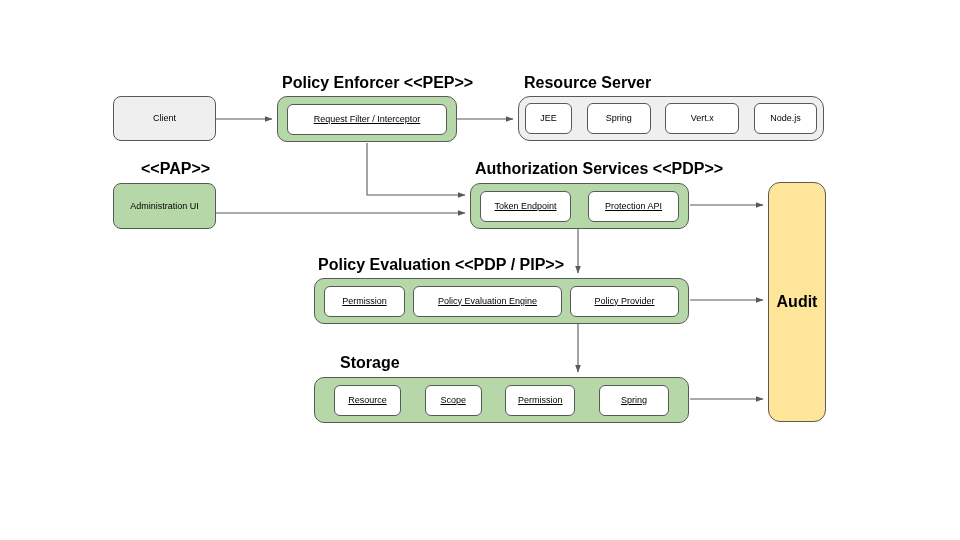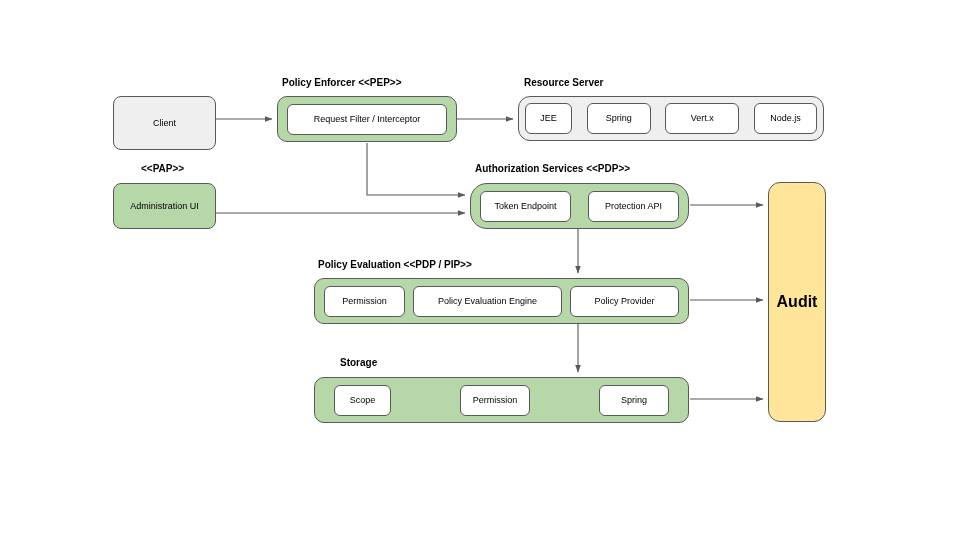--- a/index.html
+++ b/index.html
@@ -1,32 +1,32 @@
 <!DOCTYPE html>
 <html style="--green: #b6d7a8; --gray: #efefef; --yellow: #ffe599; --border: #595959; --arrow: #595959;"><head>
 <meta charset="utf-8">
 <style>
   html,body{margin:0;padding:0;background:#fff;}
   #canvas{
     position:relative;width:960px;height:540px;background:#fff;overflow:hidden;
     font-family:"Liberation Sans",sans-serif;color:#000;
   }
   .label{
-    position:absolute;font-size:10px;font-weight:bold;line-height:12px;white-space:nowrap;
+    position:absolute;font-size:16px;font-weight:bold;line-height:12px;white-space:nowrap;
   }
   .node{
     position:absolute;box-sizing:border-box;border:1.3px solid var(--border);
     display:flex;align-items:center;justify-content:center;
     font-size:9px;line-height:11px;text-align:center;
   }
   .simple{background:var(--gray);border-radius:8px;}
   .green{background:var(--green);}
   .container{position:absolute;box-sizing:border-box;border:1.3px solid var(--border);
     border-radius:10px;display:flex;align-items:center;}
-  .container.green-c{background:var(--green);}
+  .container.green-c{background:var(--green);text-decoration:underline;}
   .container.gray-c{background:var(--gray);border-radius:12px;}
   .inner{
     box-sizing:border-box;background:#fff;border:1.2px solid var(--border);border-radius:6px;
     height:31px;display:flex;align-items:center;justify-content:center;
     font-size:9px;line-height:11px;text-align:center;white-space:nowrap;
   }
   .audit{
     position:absolute;box-sizing:border-box;background:var(--yellow);
     border:1.3px solid var(--border);border-radius:12px;
     display:flex;align-items:center;justify-content:center;
@@ -51,21 +51,21 @@
     <path class="edge" d="M457,119 L513,119" marker-end="url(#arw)"></path>
     <path class="edge" d="M367,143 L367,195 L465,195" marker-end="url(#arw)"></path>
     <path class="edge" d="M216,213 L465,213" marker-end="url(#arw)"></path>
     <path class="edge" d="M690,205 L763,205" marker-end="url(#arw)"></path>
     <path class="edge" d="M578,229 L578,273" marker-end="url(#arw)"></path>
     <path class="edge" d="M690,300 L763,300" marker-end="url(#arw)"></path>
     <path class="edge" d="M578,324 L578,372" marker-end="url(#arw)"></path>
     <path class="edge" d="M690,399 L763,399" marker-end="url(#arw)"></path>
   </svg>
 
-  <div class="node simple" style="left:113px;top:96px;width:103px;height:54px;">
+  <div class="node simple" style="left:113px;top:96px;width:103px;height:45px;">
     <span>Client</span>
   </div>
 
   <div class="label" style="left:282px;top:77px;">Policy Enforcer &lt;&lt;PEP&gt;&gt;</div>
   <div class="container green-c" style="left:277px;top:96px;width:180px;height:46px;padding:7px 9px;">
     <div class="inner" style="flex:1;">Request Filter / Interceptor</div>
   </div>
 
   <div class="label" style="left:524px;top:77px;">Resource Server</div>
   <div class="container gray-c" style="left:518px;top:96px;width:306px;height:45px;padding:0 6px;justify-content:space-between;">
@@ -74,34 +74,35 @@
     <div class="inner" style="width:74px;">Vert.x</div>
     <div class="inner" style="width:63px;">Node.js</div>
   </div>
 
   <div class="label" style="left:141px;top:163px;">&lt;&lt;PAP&gt;&gt;</div>
   <div class="node green" style="left:113px;top:183px;width:103px;height:46px;border-radius:8px;">
     <span>Administration UI</span>
   </div>
 
   <div class="label" style="left:475px;top:163px;">Authorization Services &lt;&lt;PDP&gt;&gt;</div>
-  <div class="container green-c" style="left:470px;top:183px;width:219px;height:46px;padding:7px 9px;gap:17px;border-radius:17px;">
+  <div class="container green-c" style="left:470px;top:183px;width:219px;height:46px;padding:7px 9px;gap:17px;">
     <div class="inner" style="flex:1;">Token Endpoint</div>
     <div class="inner" style="flex:1;">Protection API</div>
   </div>
 
   <div class="label" style="left:318px;top:259px;">Policy Evaluation &lt;&lt;PDP / PIP&gt;&gt;</div>
   <div class="container green-c" style="left:314px;top:278px;width:375px;height:46px;padding:0 9px;justify-content:space-between;">
     <div class="inner" style="width:81px;">Permission</div>
     <div class="inner" style="width:149px;">Policy Evaluation Engine</div>
     <div class="inner" style="width:109px;">Policy Provider</div>
   </div>
 
   <div class="label" style="left:340px;top:357px;">Storage</div>
   <div class="container green-c" style="left:314px;top:377px;width:375px;height:46px;padding:0 19px;justify-content:space-between;">
+    <div class="inner" style="width:67px;">Resource</div>
     <div class="inner" style="width:57px;">Scope</div>
     <div class="inner" style="width:70px;">Permission</div>
     <div class="inner" style="width:70px;">Spring</div>
   </div>
 
   <div class="audit" style="left:768px;top:182px;width:58px;height:240px;">
     <span>Audit</span>
   </div>
 
 </div>

